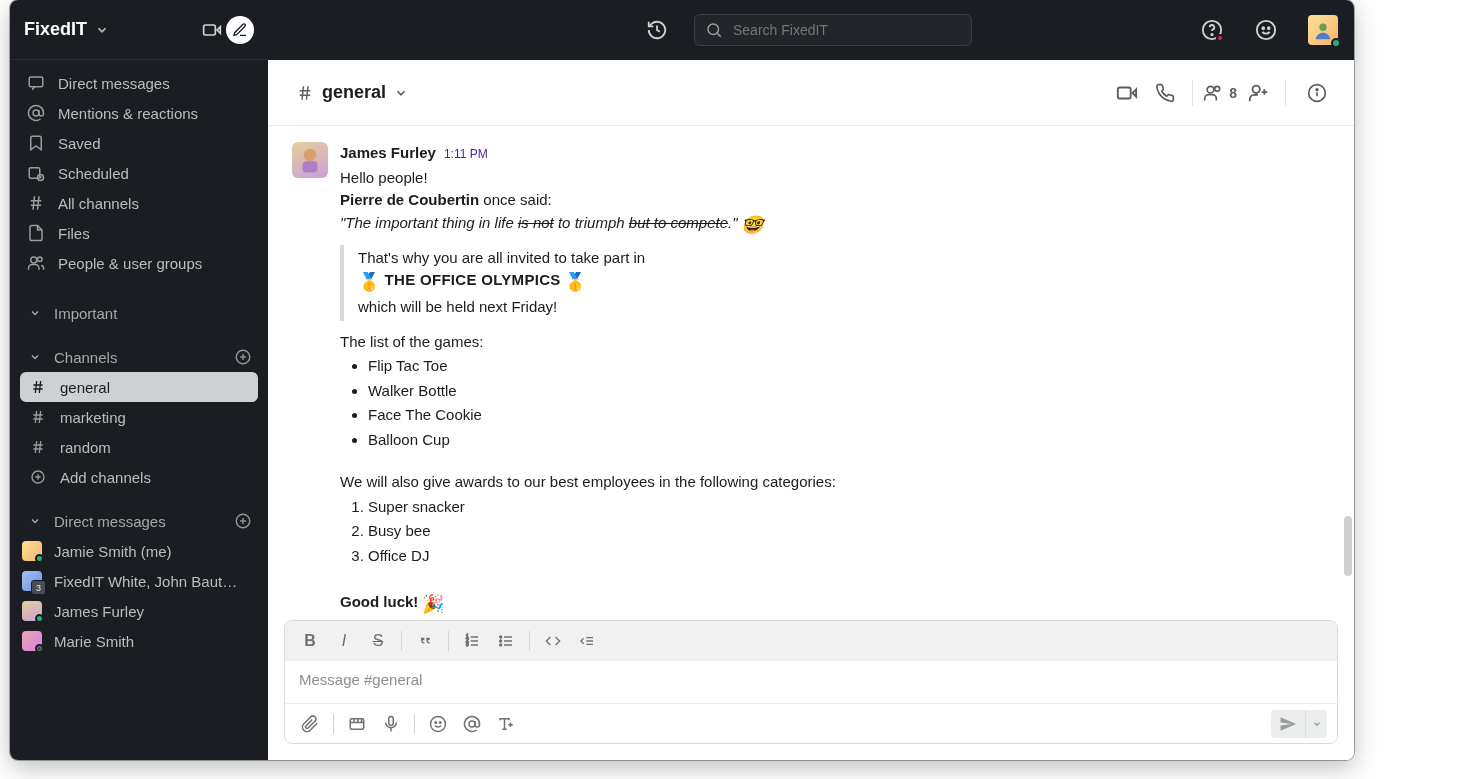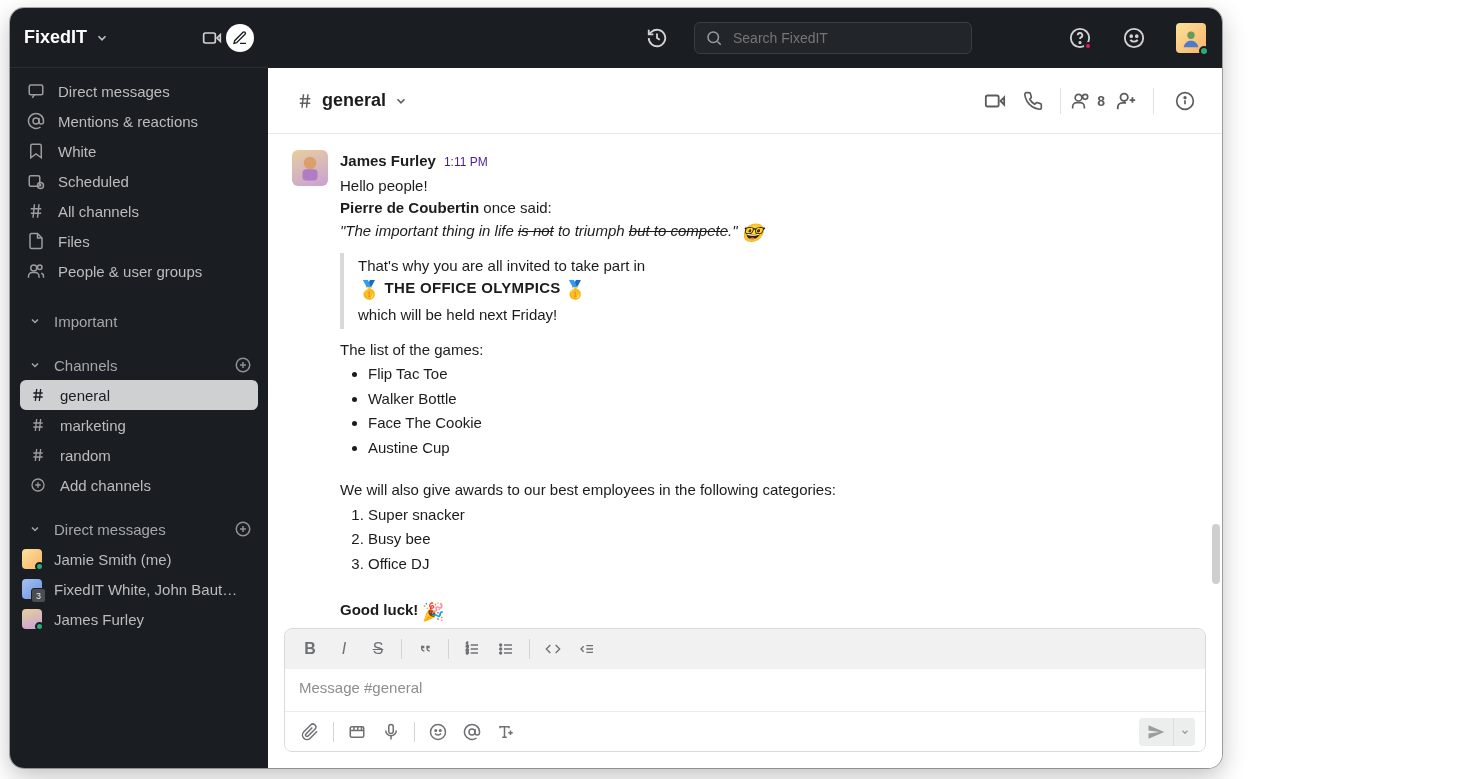--- a/index.html
+++ b/index.html
@@ -5,24 +5,24 @@
   * { box-sizing: border-box; margin: 0; padding: 0; }
   body {
     font-family: -apple-system, BlinkMacSystemFont, "Segoe UI", Helvetica, Arial, sans-serif;
     background: #fff;
     width: 1460px;
     height: 779px;
     overflow: hidden;
   }
   .app {
     display: flex;
-    width: 1212px;
+    width: 1344px;
     height: 760px;
-    margin: 8px 10px;
-    border-radius: 14px;
+    margin: 0 10px;
+    border-radius: 8px;
     overflow: hidden;
     box-shadow: 0 0 0 1px rgba(0,0,0,0.3), 0 8px 24px rgba(0,0,0,0.25);
     background: #fff;
     position: relative;
   }
   
   .sidebar {
     width: 258px;
     background: #1a1d21;
     color: #bcbcbd;
@@ -197,21 +197,21 @@
             </svg>
           </span>
         <span>Mentions &amp; reactions</span>
       </div>
       <div class="nav-item">
         <span class="ico">
             <svg width="18" height="18" viewBox="0 0 24 24" fill="none" stroke="currentColor" stroke-width="2">
               <path d="M19 21l-7-5-7 5V5a2 2 0 0 1 2-2h10a2 2 0 0 1 2 2z"></path>
             </svg>
           </span>
-        <span>White</span>
+        <span>Saved</span>
       </div>
       <div class="nav-item">
         <span class="ico">
             <svg width="18" height="18" viewBox="0 0 24 24" fill="none" stroke="currentColor" stroke-width="2">
               <rect x="3" y="5" width="14" height="14" rx="2"></rect>
               <circle cx="18" cy="18" r="4"></circle>
               <path d="M18 16v2l1 1"></path>
             </svg>
           </span>
         <span>Scheduled</span>
@@ -325,20 +325,26 @@
     </div>
     <div class="dm-item">
       <span class="dm-avatar badge" style="background:linear-gradient(135deg,#a3c4f3,#6f8fe0);"></span>
       <span class="dm-label">FixedIT White, John Baut…</span>
     </div>
     <div class="dm-item">
       <span class="dm-avatar" style="background:linear-gradient(160deg,#e7cf9e,#caa0d6);">
           <span class="dot online"></span>
         </span>
       <span class="dm-label">James Furley</span>
+    </div>
+    <div class="dm-item">
+      <span class="dm-avatar" style="background:linear-gradient(135deg,#f2a6b3,#d57fe0);">
+          <span class="dot away"></span>
+        </span>
+      <span class="dm-label">Marie Smith</span>
     </div>
   </aside>
 
   <div class="main">
     <div class="topbar">
       <div class="left-gap"></div>
       <span class="top-history">
         <svg width="22" height="22" viewBox="0 0 24 24" fill="none" stroke="currentColor" stroke-width="2">
             <path d="M3 12a9 9 0 1 0 3-6.7L3 8"></path>
             <polyline points="3 3 3 8 8 8"></polyline>
@@ -462,21 +468,21 @@
               <span class="bold" style="letter-spacing:0.3px;">THE OFFICE OLYMPICS</span>
               <span class="emoji">🥇</span>
             </div>
             <div>which will be held next Friday!</div>
           </div>
           <div>The list of the games:</div>
           <ul class="bul">
             <li>Flip Tac Toe</li>
             <li>Walker Bottle</li>
             <li>Face The Cookie</li>
-            <li>Austine Cup</li>
+            <li>Balloon Cup</li>
           </ul>
           <div style="height:10px;"></div>
           <div>We will also give awards to our best employees in the following categories:</div>
           <ol class="num">
             <li>Super snacker</li>
             <li>Busy bee</li>
             <li>Office DJ</li>
           </ol>
           <div style="height:14px;"></div>
           <div>

